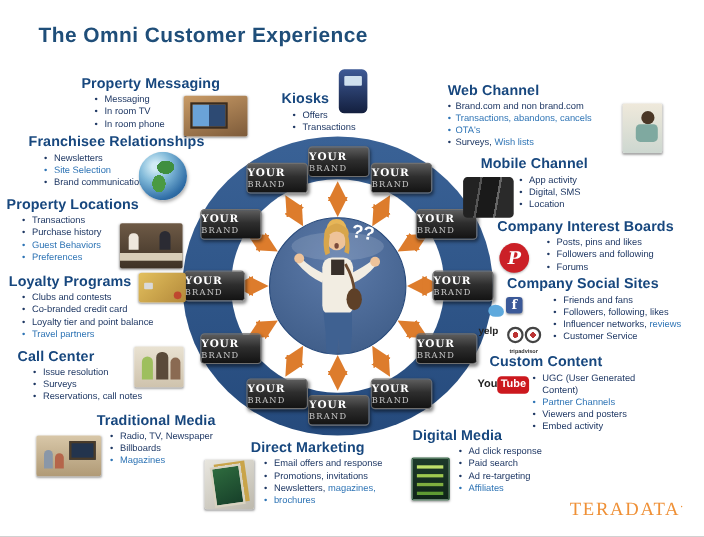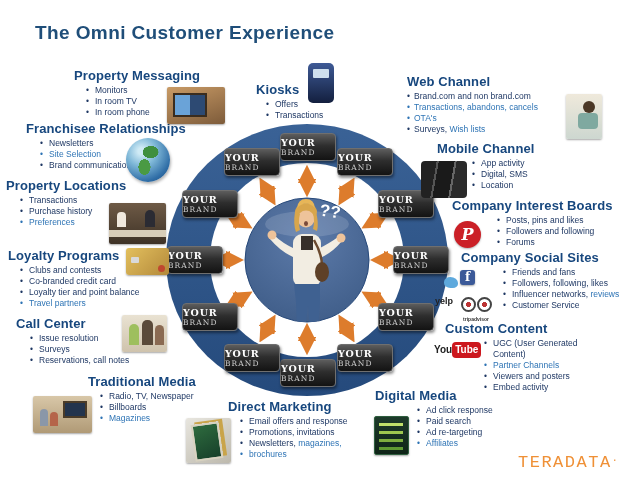--- a/index.html
+++ b/index.html
@@ -75,21 +75,21 @@
   #img-frontdesk .scr{left:0;bottom:7px;width:100%;height:7px;background:#d8cdb8;}
   #img-frontdesk .p1{left:8px;top:9px;width:9px;height:15px;background:#efe8dd;border-radius:4px 4px 0 0;}
   #img-frontdesk .p2{right:11px;top:7px;width:10px;height:17px;background:#2b2b33;border-radius:5px 5px 0 0;}
   #img-globe{left:126px;top:138px;width:44px;height:44px;border-radius:50%;box-shadow:1px 2px 3px rgba(0,0,0,.3);
       background:
         radial-gradient(ellipse 13px 10px at 56% 32%, #3f8f3f 60%, transparent 61%),
         radial-gradient(ellipse 10px 13px at 42% 66%, #4a9a44 60%, transparent 61%),
         radial-gradient(circle at 35% 30%, #cfeaf5 0 8%, #7fb8d8 35%, #2f6da6 72%, #1d4a78 100%);}
   
   .teradata{position:absolute;left:518px;top:453px;color:var(--logo);
-      font-family:Liberation Mono, monospace;font-size:17px;font-weight:500;letter-spacing:1.5px;}
+      font-family:Liberation Serif, serif;font-size:17px;font-weight:500;letter-spacing:1.5px;}
   .teradata .dot{font-size:10px;vertical-align:top;}
 </style>
 </head>
 <body>
 
 <div class="canvas">
 
   <div class="title">The Omni Customer Experience</div>
 
   <svg class="wheel" width="640" height="488" viewBox="0 0 640 488">
@@ -199,21 +199,21 @@
       <span class="bb2">BRAND</span>
     </div>
   <div class="bb" style="left:224px;top:148px">
       <span class="bb1">YOUR</span>
       <span class="bb2">BRAND</span>
     </div>
 
   <section class="blk" style="left:74px;top:68px;width:180px">
     <h3>Property Messaging</h3>
     <ul style="margin-left:10px">
-      <li><span>Monitors</span></li>
+      <li><span>Messaging</span></li>
       <li><span>In room TV</span></li>
       <li><span>In room phone</span></li>
     </ul>
   </section>
 
   <section class="blk" style="left:256px;top:82px;width:95px">
     <h3>Kiosks</h3>
     <ul style="margin-left:8px">
       <li><span>Offers</span></li>
       <li><span>Transactions</span></li>
@@ -314,20 +314,21 @@
       <li><span>Loyalty  tier and point balance</span></li>
       <li class="acc"><span>Travel partners</span></li>
     </ul>
   </section>
 
   <section class="blk" style="left:6px;top:178px;width:150px">
     <h3>Property Locations</h3>
     <ul style="margin-left:12px">
       <li><span>Transactions</span></li>
       <li><span>Purchase history</span></li>
+      <li class="acc"><span>Guest Behaviors</span></li>
       <li class="acc"><span>Preferences</span></li>
     </ul>
   </section>
 
   <section class="blk" style="left:26px;top:121px;width:195px">
     <h3>Franchisee Relationships</h3>
     <ul style="margin-left:12px">
       <li><span>Newsletters</span></li>
       <li class="acc"><span>Site Selection</span></li>
       <li><span>Brand communications</span></li>

